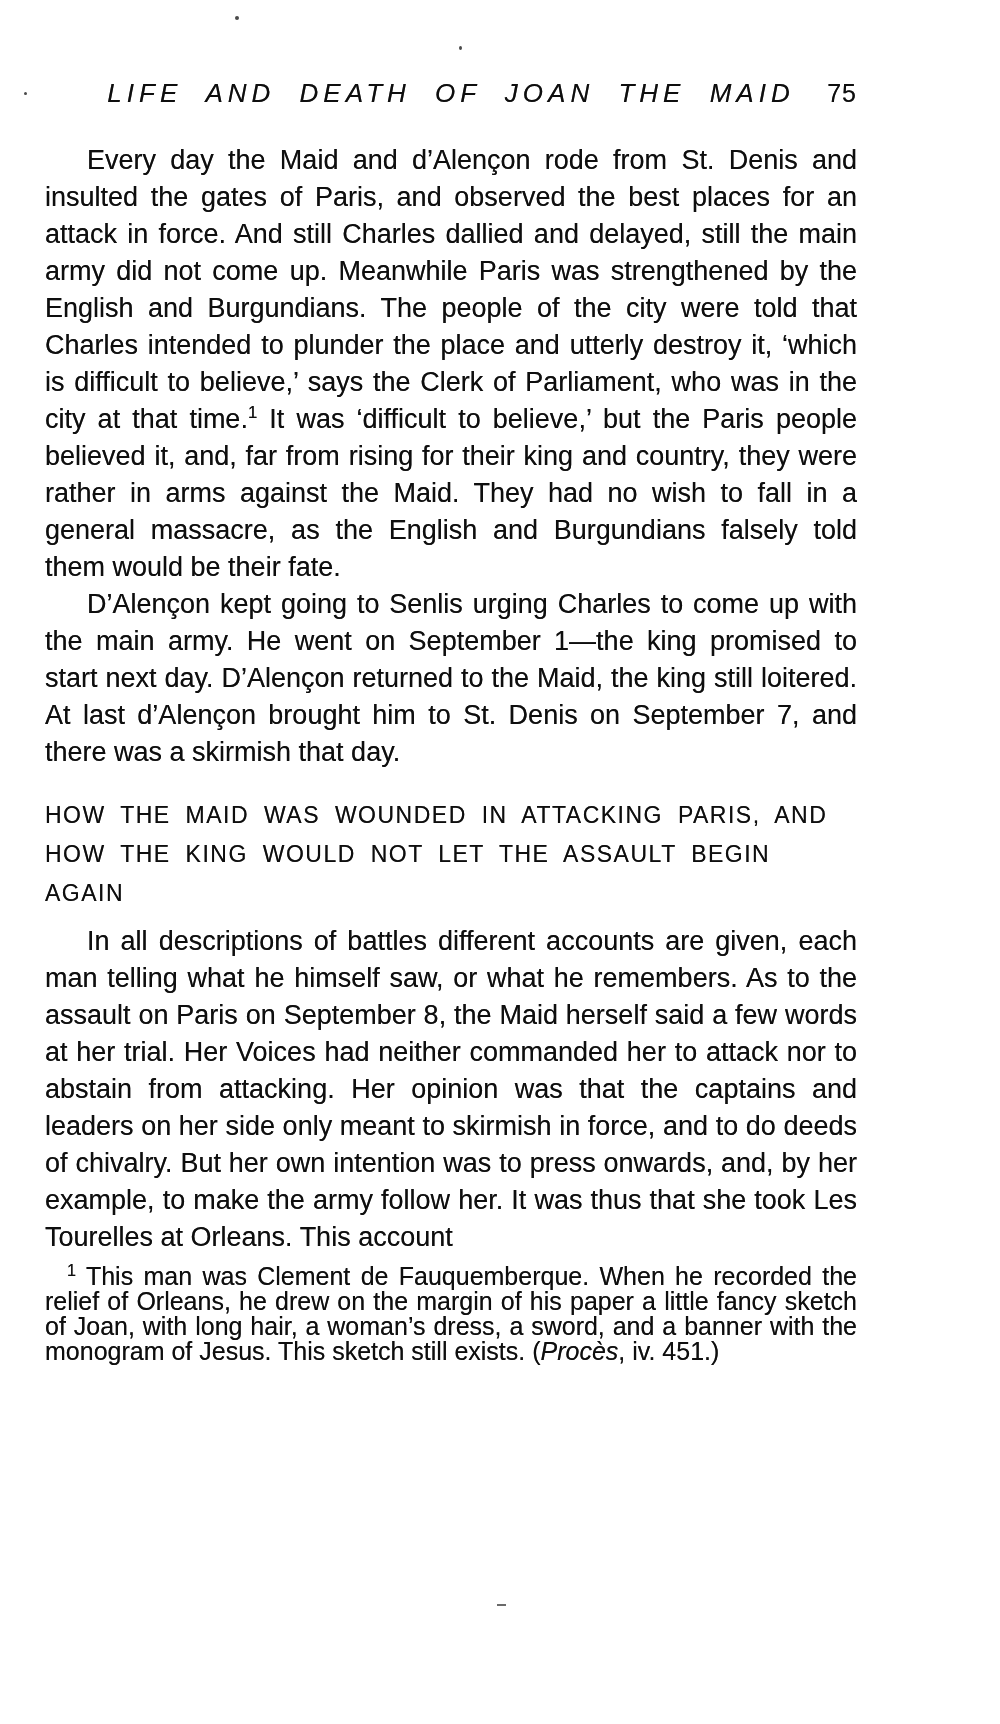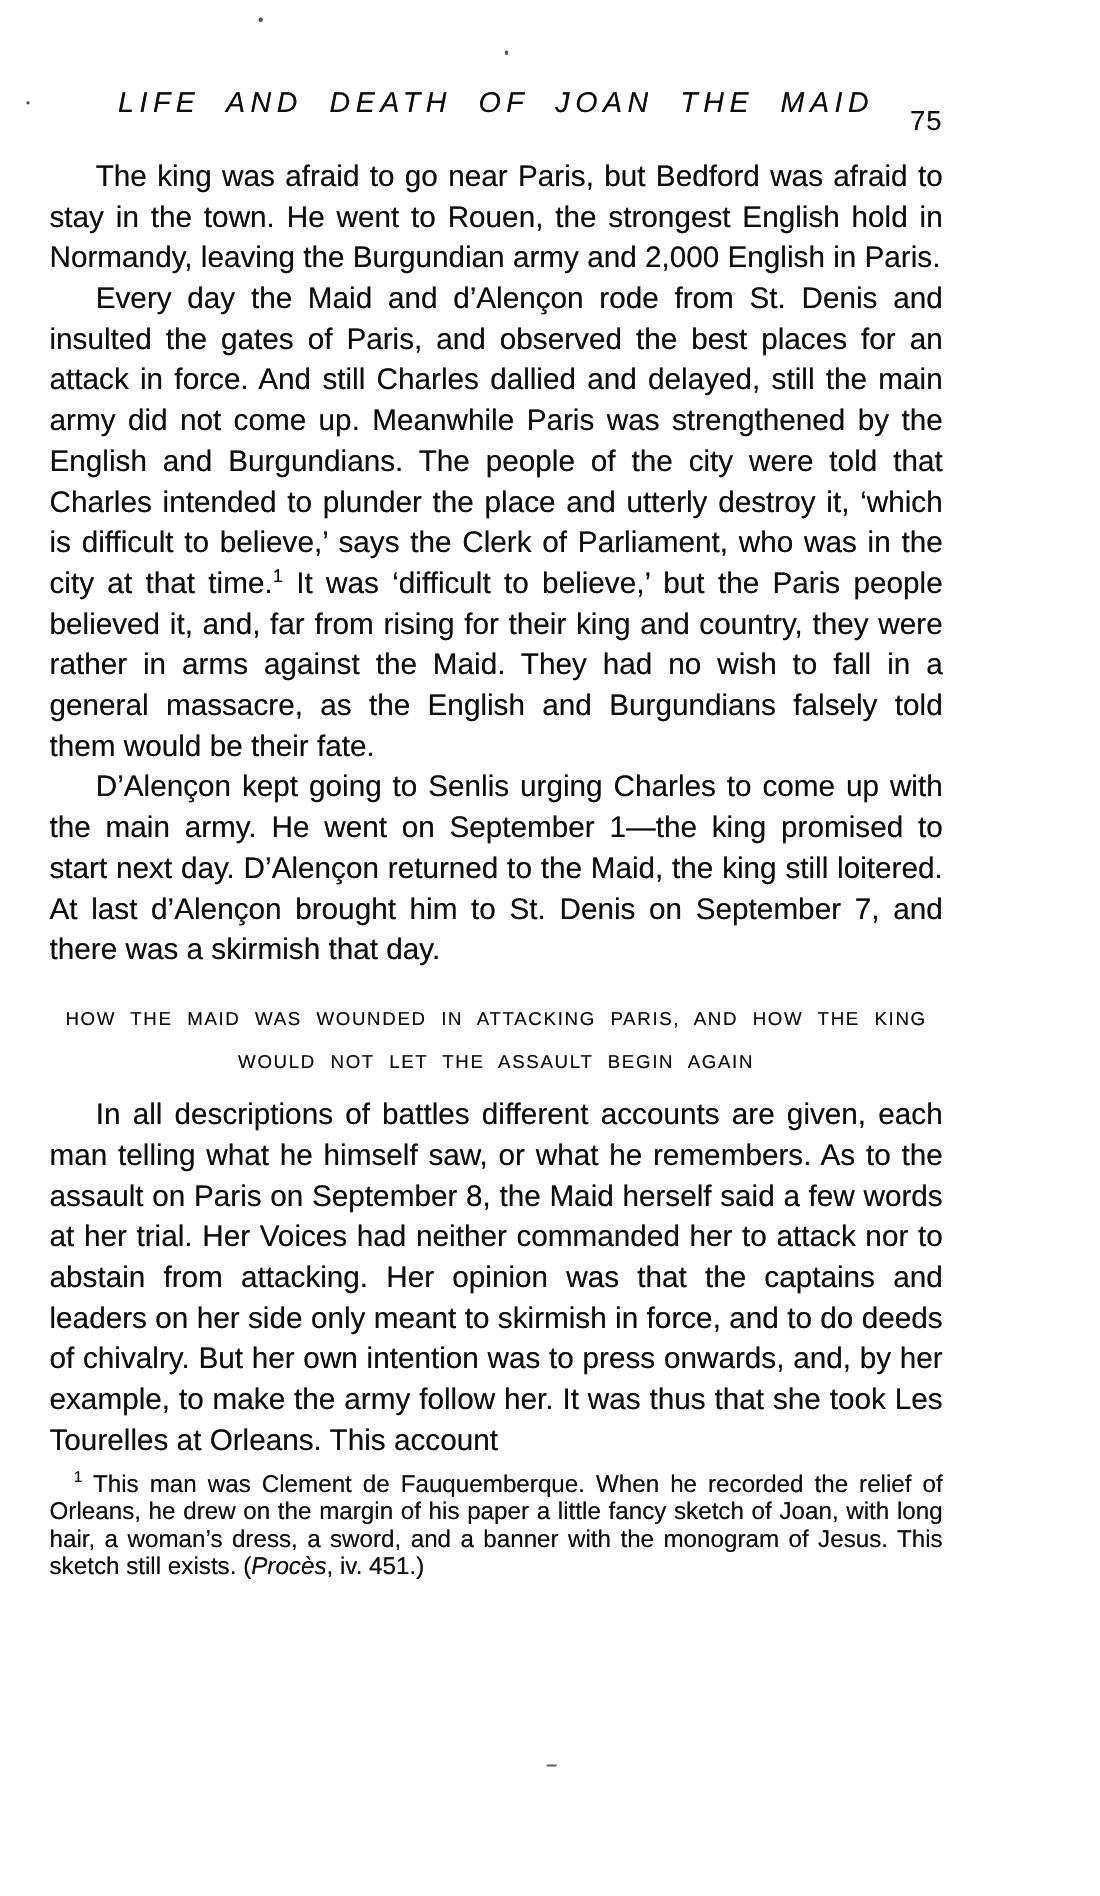--- a/index.html
+++ b/index.html
@@ -24,21 +24,21 @@
     text-align:center;
     font-style:italic;
     font-size:26px;
     letter-spacing:5px;
     word-spacing:12px;
     white-space:nowrap;
   }
   .page-num {
     position:absolute;
     right:0;
-    top:18px;
+    top:1px;
     font-size:25px;
     font-style:normal;
     letter-spacing:1px;
   }
   .text-block {
     margin:24px 0 0 45px;
     width:812px;
     text-align:justify;
     font-size:27px;
     line-height:37px;
@@ -46,31 +46,31 @@
   .text-block p { margin:0; text-indent:42px; }
   .text-block p.noindent { text-indent:0; }
   .note-ref {
     font-size:0.62em;
     vertical-align:super;
     line-height:0;
   }
   .section-heading {
     margin:25px 0 10px 0;
     width:812px;
-    text-align:center;
-    font-size:17px;
+    text-align:left;
+    font-size:23px;
     font-weight:normal;
     letter-spacing:1.5px;
     word-spacing:7px;
     line-height:39px;
   }
   .footnote {
     margin:8px 4px 0 45px;
     width:812px;
-    font-size:22px;
+    font-size:25px;
     line-height:25px;
     text-align:justify;
   }
   .footnote .fn-text { margin:0; text-indent:22px; }
   .footnote sup { font-size:0.65em; line-height:0; }
   .speck {
     position:absolute;
     background:#4a4a4a;
     border-radius:50%;
   }
@@ -88,21 +88,20 @@
   <div class="speck s2"></div>
   <div class="speck s3"></div>
   <div class="speck s4"></div>
 
   <header class="running-head">
     <span class="head-title">LIFE AND DEATH OF JOAN THE MAID</span>
     <span class="page-num">75</span>
   </header>
 
   <main class="text-block">
-    <p>The king was afraid to go near Paris, but Bedford was afraid to stay in the town. He went to Rouen, the strongest English hold in Normandy, leaving the Burgundian army and 2,000 English in Paris.</p>
     <p><span>Every day the Maid and d’Alençon rode from St. Denis and insulted the gates of Paris, and observed the best places for an attack in force. And still Charles dallied and delayed, still the main army did not come up. Meanwhile Paris was strengthened by the English and Burgundians. The people of the city were told that Charles intended to plunder the place and utterly destroy it, ‘which is difficult to believe,’ says the Clerk of Parliament, who was in the city at that time.</span><sup class="note-ref">1</sup><span> It was ‘difficult to believe,’ but the Paris people believed it, and, far from rising for their king and country, they were rather in arms against the Maid. They had no wish to fall in a general massacre, as the English and Burgundians falsely told them would be their fate.</span></p>
     <p>D’Alençon kept going to Senlis urging Charles to come up with the main army. He went on September 1—the king promised to start next day. D’Alençon returned to the Maid, the king still loitered. At last d’Alençon brought him to St. Denis on September 7, and there was a skirmish that day.</p>
     <h2 class="section-heading">HOW THE MAID WAS WOUNDED IN ATTACKING PARIS, AND HOW THE KING WOULD NOT LET THE ASSAULT BEGIN AGAIN</h2>
     <p>In all descriptions of battles different accounts are given, each man telling what he himself saw, or what he remembers. As to the assault on Paris on September 8, the Maid herself said a few words at her trial. Her Voices had neither commanded her to attack nor to abstain from attacking. Her opinion was that the captains and leaders on her side only meant to skirmish in force, and to do deeds of chivalry. But her own intention was to press onwards, and, by her example, to make the army follow her. It was thus that she took Les Tourelles at Orleans. This account</p>
   </main>
 
   <footer class="footnote">
     <p class="fn-text"><sup>1</sup><span> This man was Clement de Fauquemberque. When he recorded the relief of Orleans, he drew on the margin of his paper a little fancy sketch of Joan, with long hair, a woman’s dress, a sword, and a banner with the monogram of Jesus. This sketch still exists. (</span><i>Procès</i><span>, iv. 451.)</span></p>
   </footer>
 

